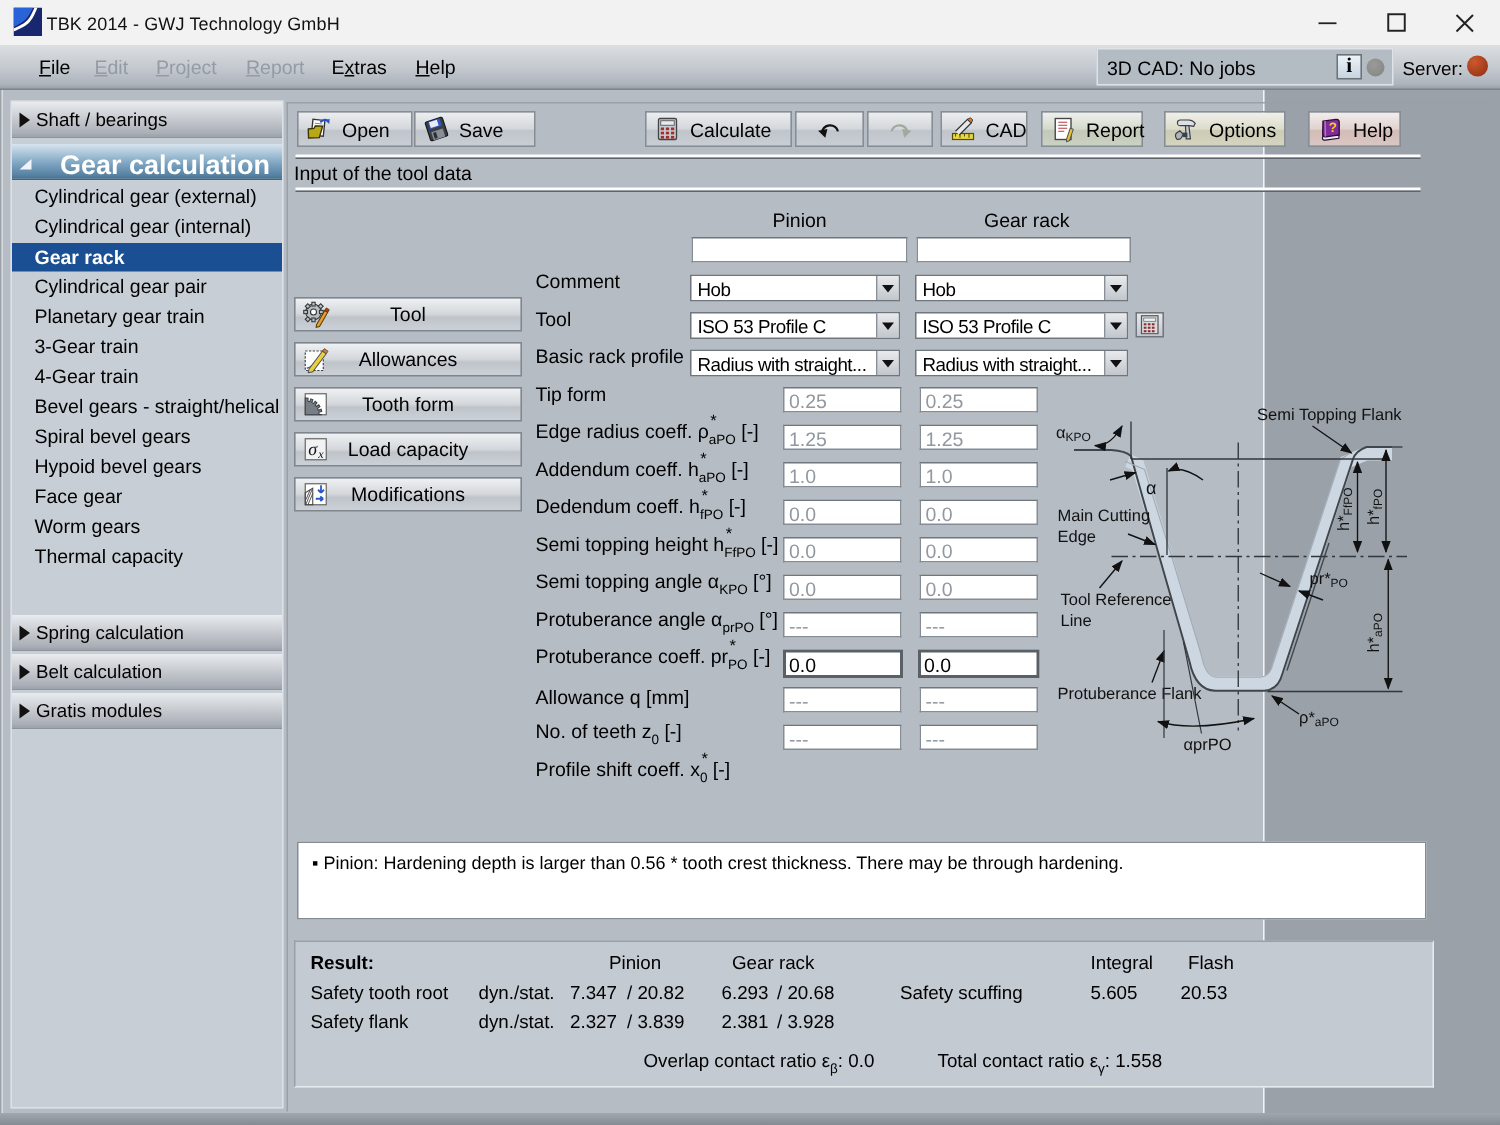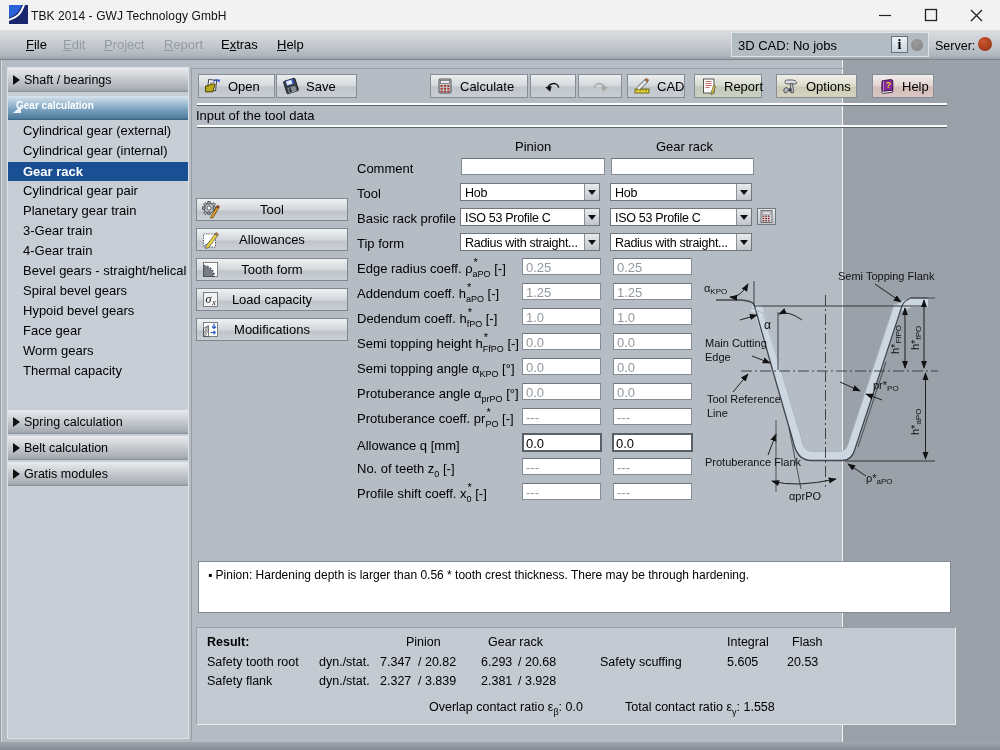--- a/index.html
+++ b/index.html
@@ -43,40 +43,40 @@
   .navhead { left:0; width:180px; height:24px;
     background:linear-gradient(#e9ebee, #c9cdd2 45%, #a9aeb6 92%, #9ba1a9);
     border-bottom:1px solid #8d939b; }
   .navhead .tri { position:absolute; left:5px; top:7px; width:0; height:0;
     border:5px solid transparent; border-left:7px solid #111; border-right:none; }
   .navhead .txt { position:absolute; left:16px; top:5px; font-size:12.5px; }
   #gearhead { background:linear-gradient(#d7e4ee, #7fa6c3 55%, #54809f 92%, #47738f);
     border-bottom:1px solid #3c678b; }
   #gearhead .tri2 { position:absolute; left:5px; top:10px; width:0; height:0;
     border-left:8px solid transparent; border-bottom:7px solid #f0f4f8; }
-  #gearhead .txt { position:absolute; left:8px; top:4px; font-size:10px; font-weight:bold; color:#fff; }
+  #gearhead .txt { position:absolute; left:32px; top:4px; font-size:18px; font-weight:bold; color:#fff; }
   .navitem { left:0; width:180px; height:20px; font-size:13px; padding-left:15px; padding-top:2px; white-space:nowrap; }
   #selitem { background:#1b4f94; color:#fff; font-weight:bold; height:19px; }
 
   
   #content { left:191px; top:0; width:803px; height:682px; }
   .tbtn { top:14px; height:24px; border:1px solid #878d94;
     background:linear-gradient(#eceef0, #d3d7db 50%, #c0c5cb 55%, #c9ced4);
     font-size:13px; display:flex; align-items:center; }
   .tic { width:18px; height:18px; margin-left:5px; flex:none; }
   .ttxt { margin-left:6px; white-space:nowrap; }
   .ridge { left:4px; width:750px; height:3px; border-top:2px solid #fdfdfd; border-bottom:1px solid #5f656c; }
   #inputlabel { left:3px; top:48px; font-size:13px; }
 
   .navbtn { left:3px; width:152px; height:23px; border:1px solid #80868d;
     background:linear-gradient(#eff1f3, #d3d7db 50%, #bfc4ca 60%, #ccd1d7);
     font-size:13px; text-align:center; line-height:21px; }
   .navbtn .ic { position:absolute; left:4px; top:1px; width:19px; height:19px; }
 
-  .formlabel { left:164px; font-size:13px; white-space:nowrap; }
+  .formlabel { left:164px; font-size:13px; white-space:nowrap;margin-top:19px; }
   .sub { font-size:9px; vertical-align:-4px; letter-spacing:0; }
   .st { display:inline-block; position:relative; }
   .st .sp { position:absolute; left:1px; top:-5px; font-size:11px; }
   .st .sb { font-size:9px; position:relative; top:4px; }
   .colhead { top:79px; font-size:13px; }
 
   .tfield { height:17px; background:#fff; border:1px solid #868c93;
     border-top-color:#70767d; font-size:13px; padding:1px 3px 0 3px; color:#9298a0; }
   .tfield.on { color:#000; border:2px solid #5a6067; height:19px; padding:1px 2px 0 2px; }
   .drop { height:18px; background:#fff; border:1px solid #70767d; font-size:12.5px; }

